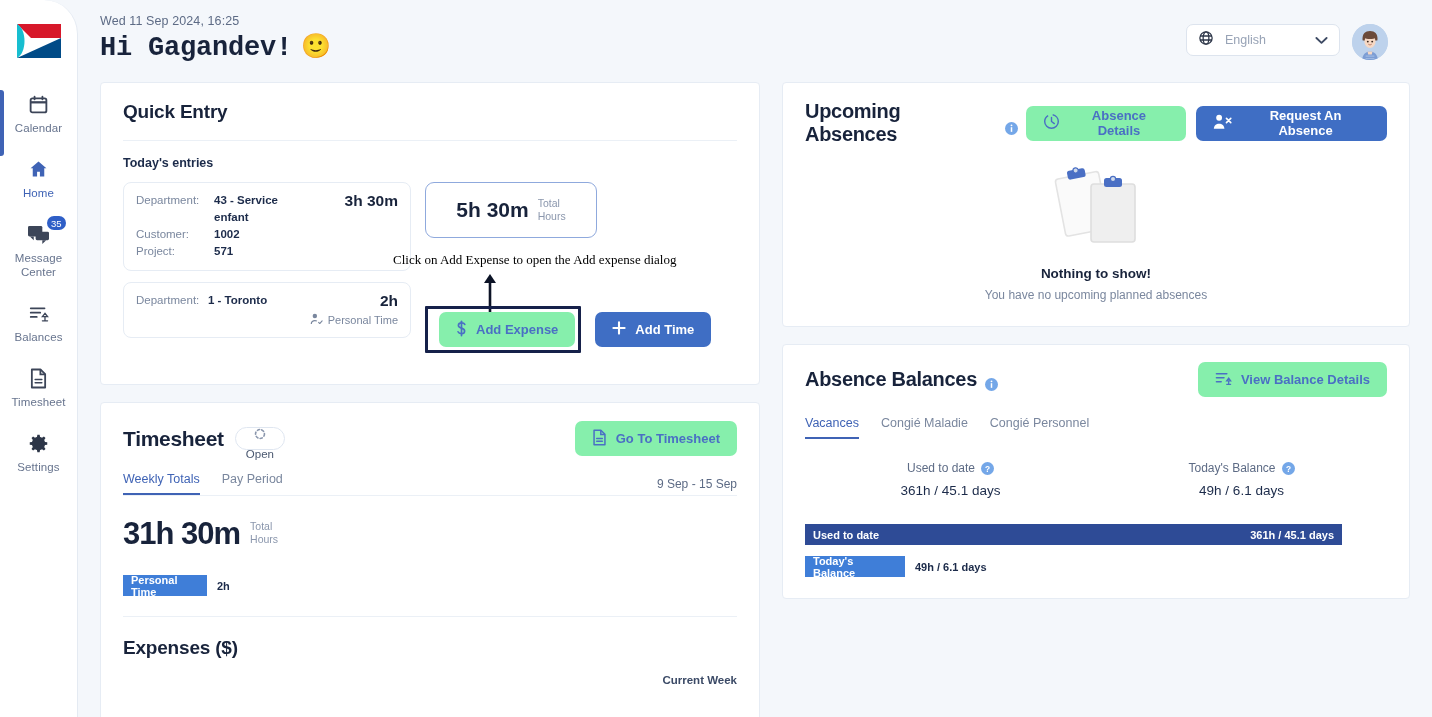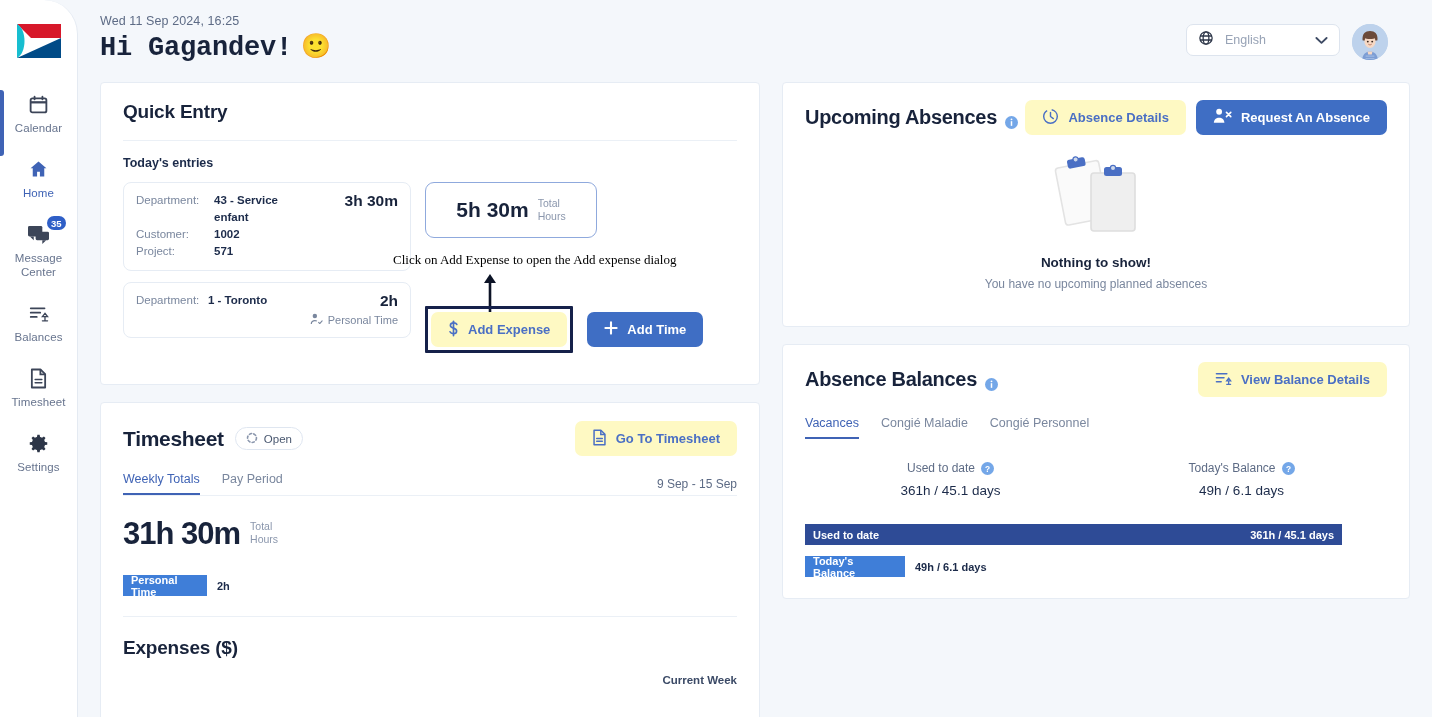--- a/index.html
+++ b/index.html
@@ -43,21 +43,21 @@
   .nav-label {
     margin-top: 5px; font-size: 11.5px; line-height: 14px;
     text-align: center; color: #67748e; letter-spacing: .1px;
   }
   .nav-item.active .nav-label { color: #3f63b5; }
   .nav-item.active .nav-icon svg { fill: #3f63b5; }
   .badge {
     position: absolute; left: 20px; top: -6px;
     min-width: 17px; height: 14px; border-radius: 10px;
     background: #2f5fc7; color: #fff;
-    font-size: 9.5px; font-weight: bold;
+    font-size: 9.5px; font-weight: normal;
     display: flex; align-items: center; justify-content: center;
     padding: 0 4px;
   }
 
   
   .main { flex: 1; position: relative; height: 717px; }
 
   .topbar {
     display: flex; align-items: flex-start; justify-content: space-between;
     padding: 14px 44px 0 22px;
@@ -140,32 +140,32 @@
   .btn-row { position: absolute; left: 0; top: 54px; display: flex; align-items: center; gap: 14px; }
   .annot-box {
     border: 3px solid #16214a; padding: 3px; border-radius: 1px;
   }
   .btn {
     display: inline-flex; align-items: center; justify-content: center; gap: 9px;
     height: 35px; padding: 0 17px; border-radius: 7px;
     font-size: 13px; font-weight: bold; cursor: pointer; border: none;
     font-family: "Liberation Sans", sans-serif;
   }
-  .btn-soft { background: #fef9c3; color: #4a6fc4; }
+  .btn-soft { background: #86efac; color: #4a6fc4; margin-left: 8px; }
   .btn-primary { background: #3f6ec4; color: #fff; }
 
   
   .ts { padding: 18px 22px 16px; height: 330px; overflow: hidden; }
   .ts-head { display: flex; align-items: center; justify-content: space-between; }
   .ts-head-left { display: flex; align-items: center; gap: 11px; }
   .ts-title { font-size: 21px; font-weight: bold; color: #18233b; letter-spacing: -.3px; }
   .pill {
     display: inline-flex; align-items: center; gap: 6px;
     border: 1px solid #dfe6f0; border-radius: 14px;
-    height: 23px; padding: 0 10px; font-size: 11.5px; color: #4a5870;
+    height: 23px; padding: 0 10px; font-size: 11.5px; color: #4a5870; flex-direction: column;
   }
   .tabs-row { display: flex; align-items: center; justify-content: space-between; margin-top: 16px; }
   .tabs { display: flex; gap: 22px; }
   .tab {
     font-size: 12.5px; color: #7a879e; padding-bottom: 7px; cursor: pointer;
     border-bottom: 2.5px solid transparent;
   }
   .tab.active { color: #3f63b5; border-bottom-color: #3f63b5; }
   .range { font-size: 12px; color: #5d6b85; }
   .ts-rule { height: 1px; background: #ebf0f6; }

